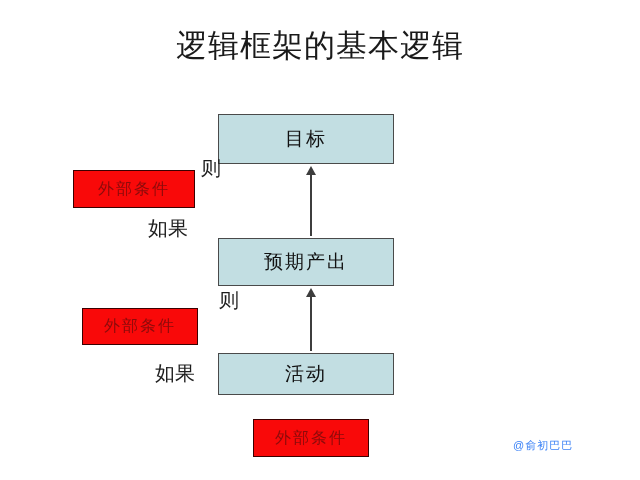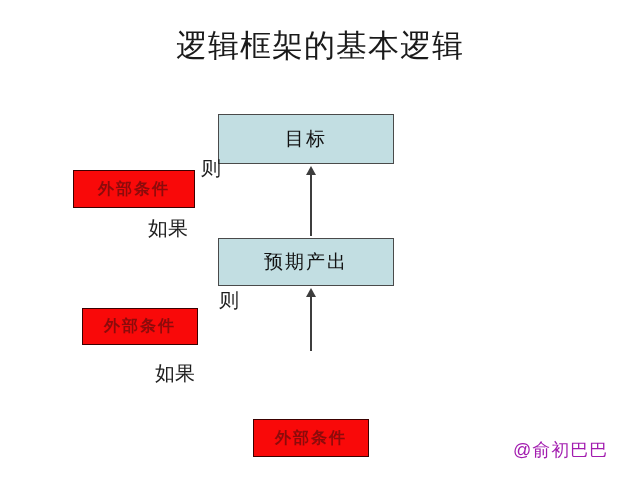--- a/index.html
+++ b/index.html
@@ -57,21 +57,21 @@
   .cond {
     position: absolute;
     box-sizing: border-box;
     background: #f90909;
     border: 1px solid #3b0000;
     display: flex;
     align-items: center;
     justify-content: center;
     color: #8c0b0b;
     font-size: 16px;
-    font-weight: bold;
+    font-weight: normal;
     font-family: "Liberation Serif", "DejaVu Serif", serif;
     letter-spacing: 2px;
   }
   .cond-1 { left: 73px;  top: 170px; width: 122px; height: 38px; }
   .cond-2 { left: 82px;  top: 308px; width: 116px; height: 37px; }
   .cond-3 { left: 253px; top: 419px; width: 116px; height: 38px; }
 
   
   .arrow {
     position: absolute;
@@ -103,22 +103,22 @@
   .label-ze-1   { left: 201px; top: 156px; }
   .label-ruguo-1{ left: 148px; top: 216px; }
   .label-ze-2   { left: 219px; top: 288px; }
   .label-ruguo-2{ left: 155px; top: 361px; }
 
   
   .watermark {
     position: absolute;
     left: 513px;
     top: 438px;
-    font-size: 18px;
-    color: #a21caf;
+    font-size: 11px;
+    color: #3b82f6;
     letter-spacing: 1px;
     font-family: "Liberation Sans", "DejaVu Sans", sans-serif;
     white-space: nowrap;
     user-select: none;
   }
 </style>
 </head>
 <body>
 
 <div id="canvas">
@@ -126,20 +126,23 @@
   <div class="title">逻辑框架的基本逻辑</div>
 
   <div class="node node-output">
     <span>预期产出</span>
   </div>
 
   <div class="node node-goal">
     <span>目标</span>
   </div>
 
+  <div class="node node-activity">
+    <span>活动</span>
+  </div>
 
   <div class="cond cond-1">
     <span>外部条件</span>
   </div>
 
   <div class="cond cond-2">
     <span>外部条件</span>
   </div>
 
   <div class="cond cond-3">

